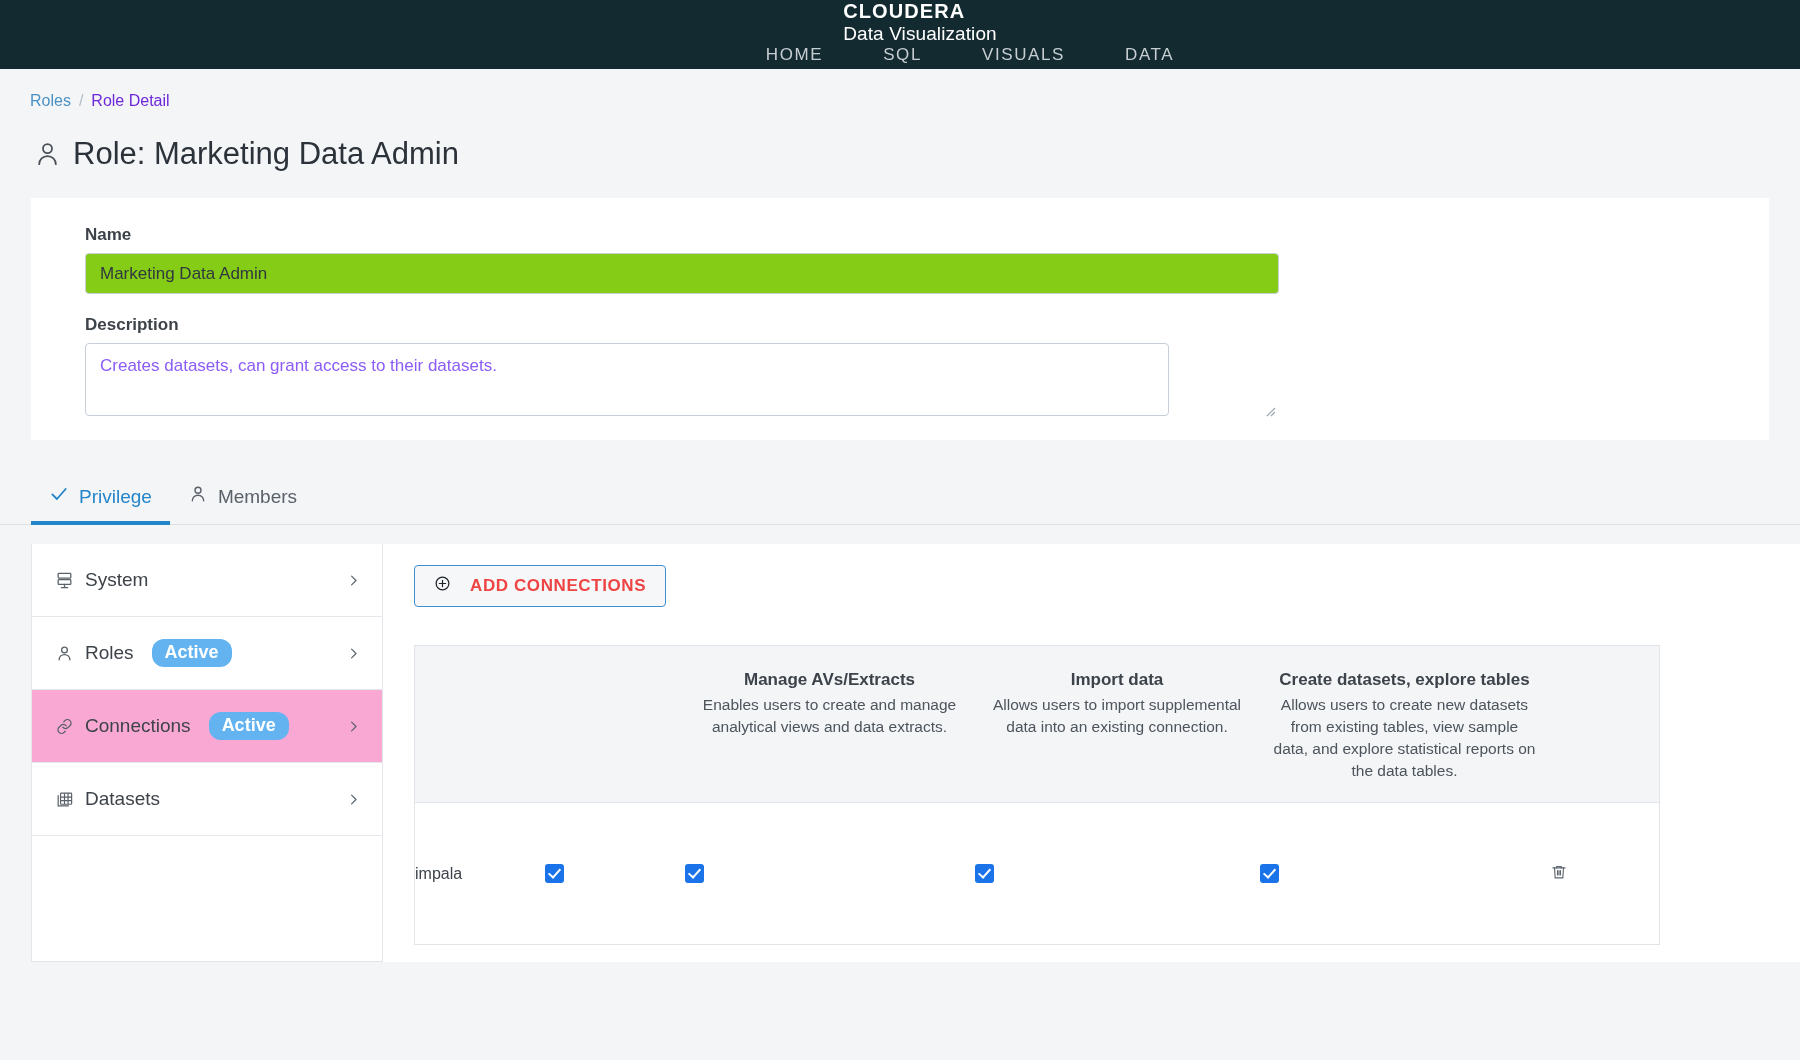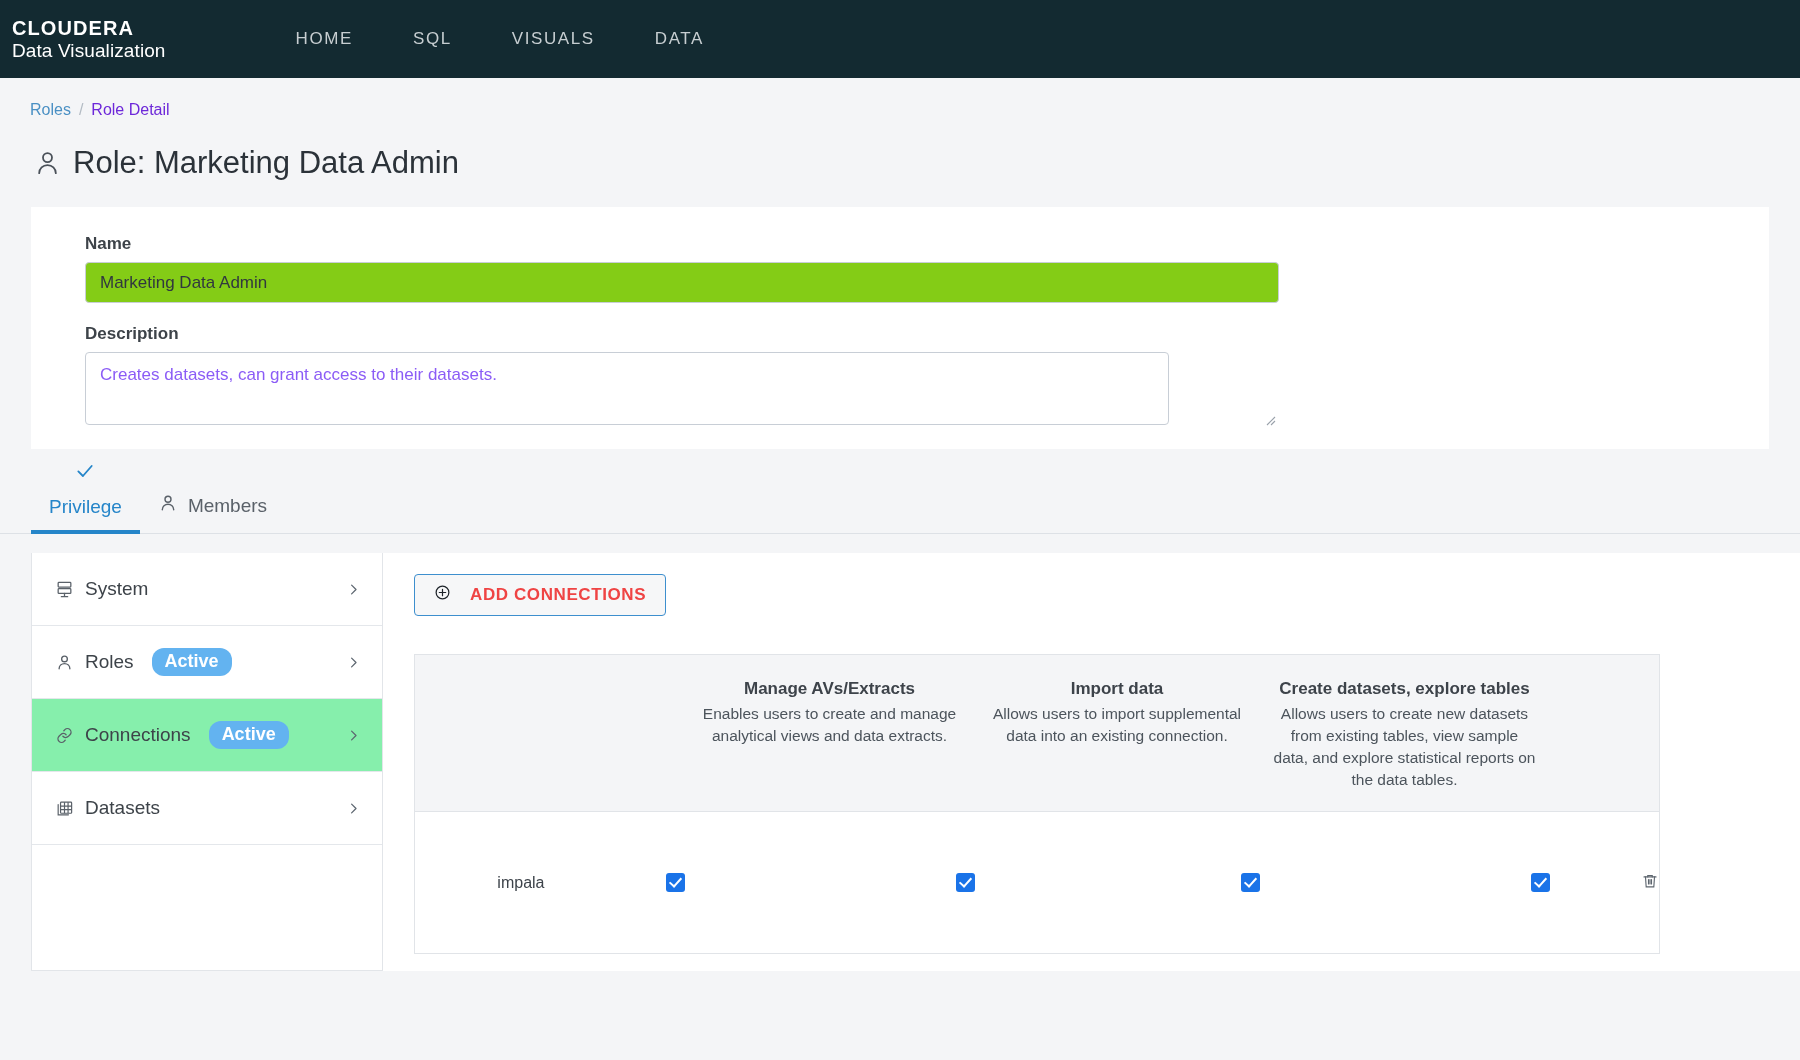--- a/index.html
+++ b/index.html
@@ -5,25 +5,26 @@
   * { box-sizing: border-box; margin: 0; padding: 0; }
   html, body {
     width: 1800px; height: 1060px;
     font-family: "Liberation Sans", sans-serif;
     background: #f4f5f7;
     overflow: hidden;
   }
 
   
   .navbar {
-    height: 78px;
+    height: 69px;
     background: #132a31;
     display: flex;
     align-items: center;
-    padding-left: 12px;
+    padding-left: 40px;
+    flex-direction: column;
   }
   .brand { display: flex; flex-direction: column; justify-content: center; }
   .brand-top {
     color: #ffffff;
     font-size: 20px;
     font-weight: bold;
     letter-spacing: 1.1px;
     line-height: 22px;
   }
   .brand-sub {
@@ -129,21 +130,21 @@
   .tab {
     display: flex;
     align-items: center;
     gap: 10px;
     font-size: 19px;
     padding: 0 18px 15px 18px;
     cursor: pointer;
     color: #5a6169;
     position: relative;
   }
-  .tab.active { color: #2585c9; flex-direction: column; }
+  .tab.active { color: #2585c9; }
   .tab.active::after {
     content: "";
     position: absolute;
     left: 0; right: 0; bottom: -1px;
     height: 4px;
     background: #2585c9;
   }
 
   
   .body-split { display: flex; padding-left: 31px; }
@@ -158,21 +159,21 @@
     min-height: 418px;
   }
   .side-item {
     height: 73px;
     display: flex;
     align-items: center;
     padding: 0 21px 0 23px;
     border-bottom: 1px solid #e4e7eb;
     cursor: pointer;
   }
-  .side-item.active { background: #86efac; }
+  .side-item.active { background: #f9a8d4; }
   .side-ico { width: 24px; display: flex; align-items: center; color: #5a6169; }
   .side-label {
     font-size: 19px;
     color: #3d4349;
     margin-left: 6px;
   }
   .badge {
     background: #63b3f0;
     color: #ffffff;
     font-size: 18px;
@@ -233,21 +234,21 @@
   .th-desc {
     font-size: 15.5px;
     font-weight: normal;
     color: #4c545c;
     line-height: 22px;
   }
   .perm-table tbody td {
     padding: 0;
     height: 142px;
     vertical-align: middle;
-    text-align: right;
+    text-align: left;
   }
   .cell-name {
     font-size: 16px;
     color: #3d434a;
     text-align: left;
     padding-left: 22px;
   }
   .cbx {
     width: 19px; height: 19px;
     border-radius: 3px;

